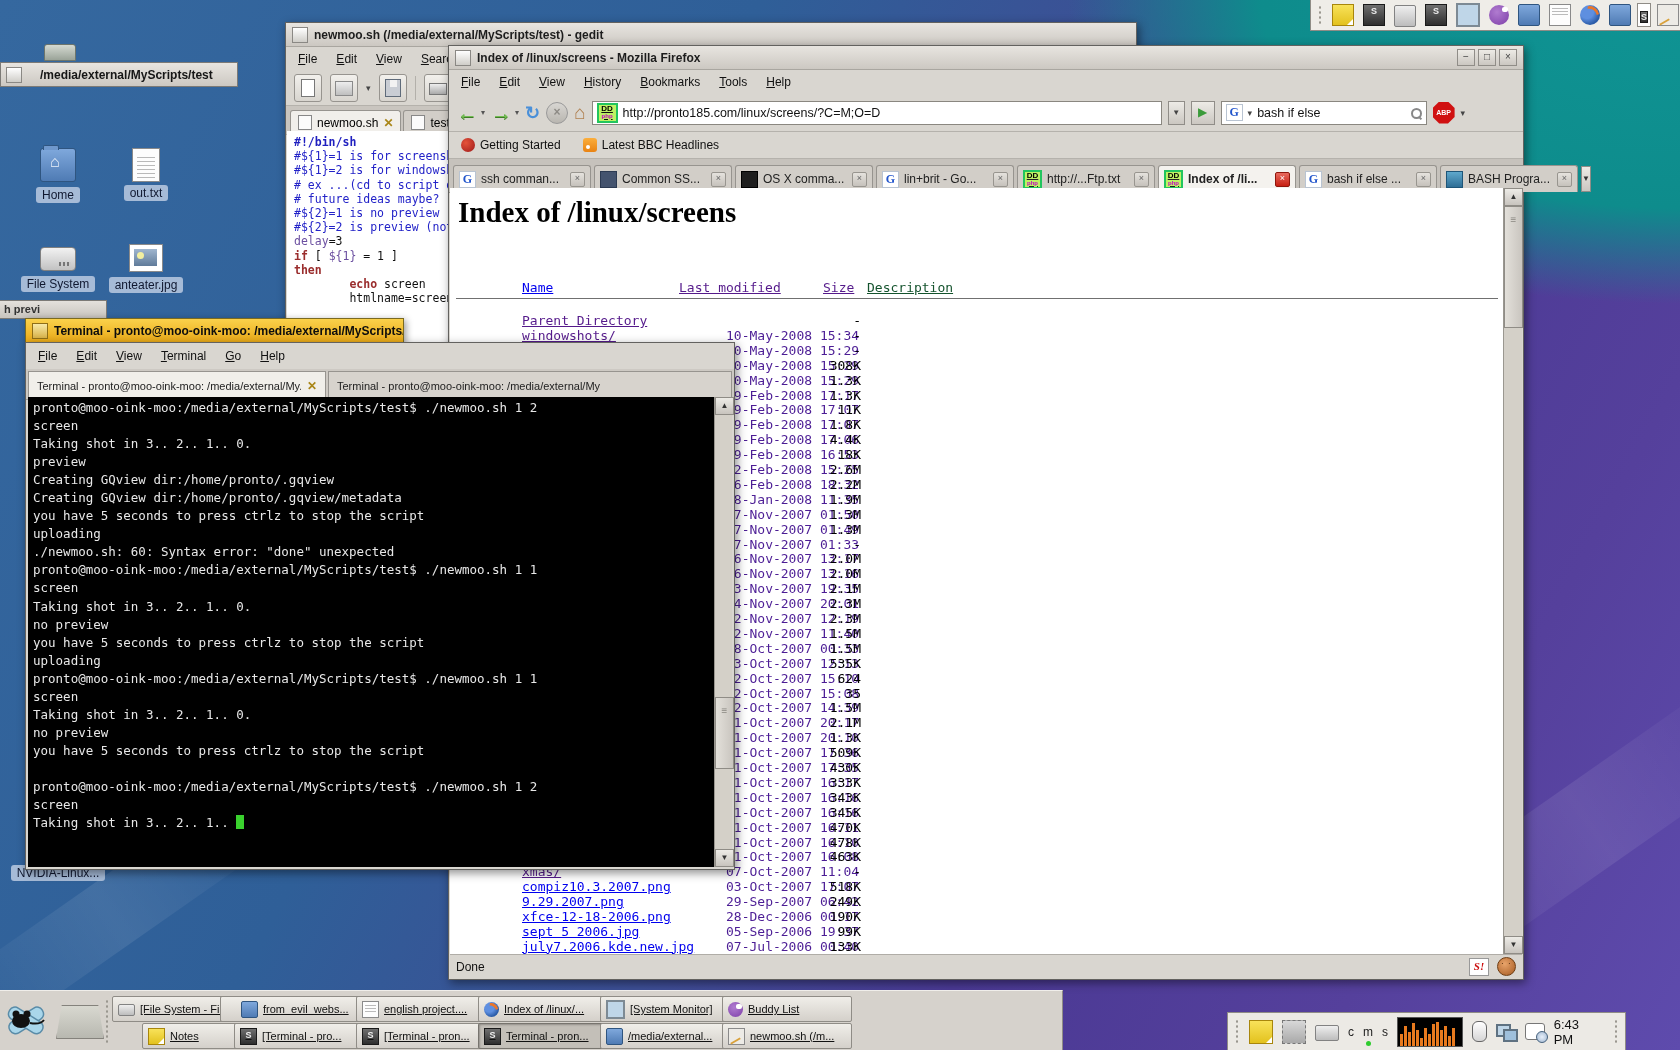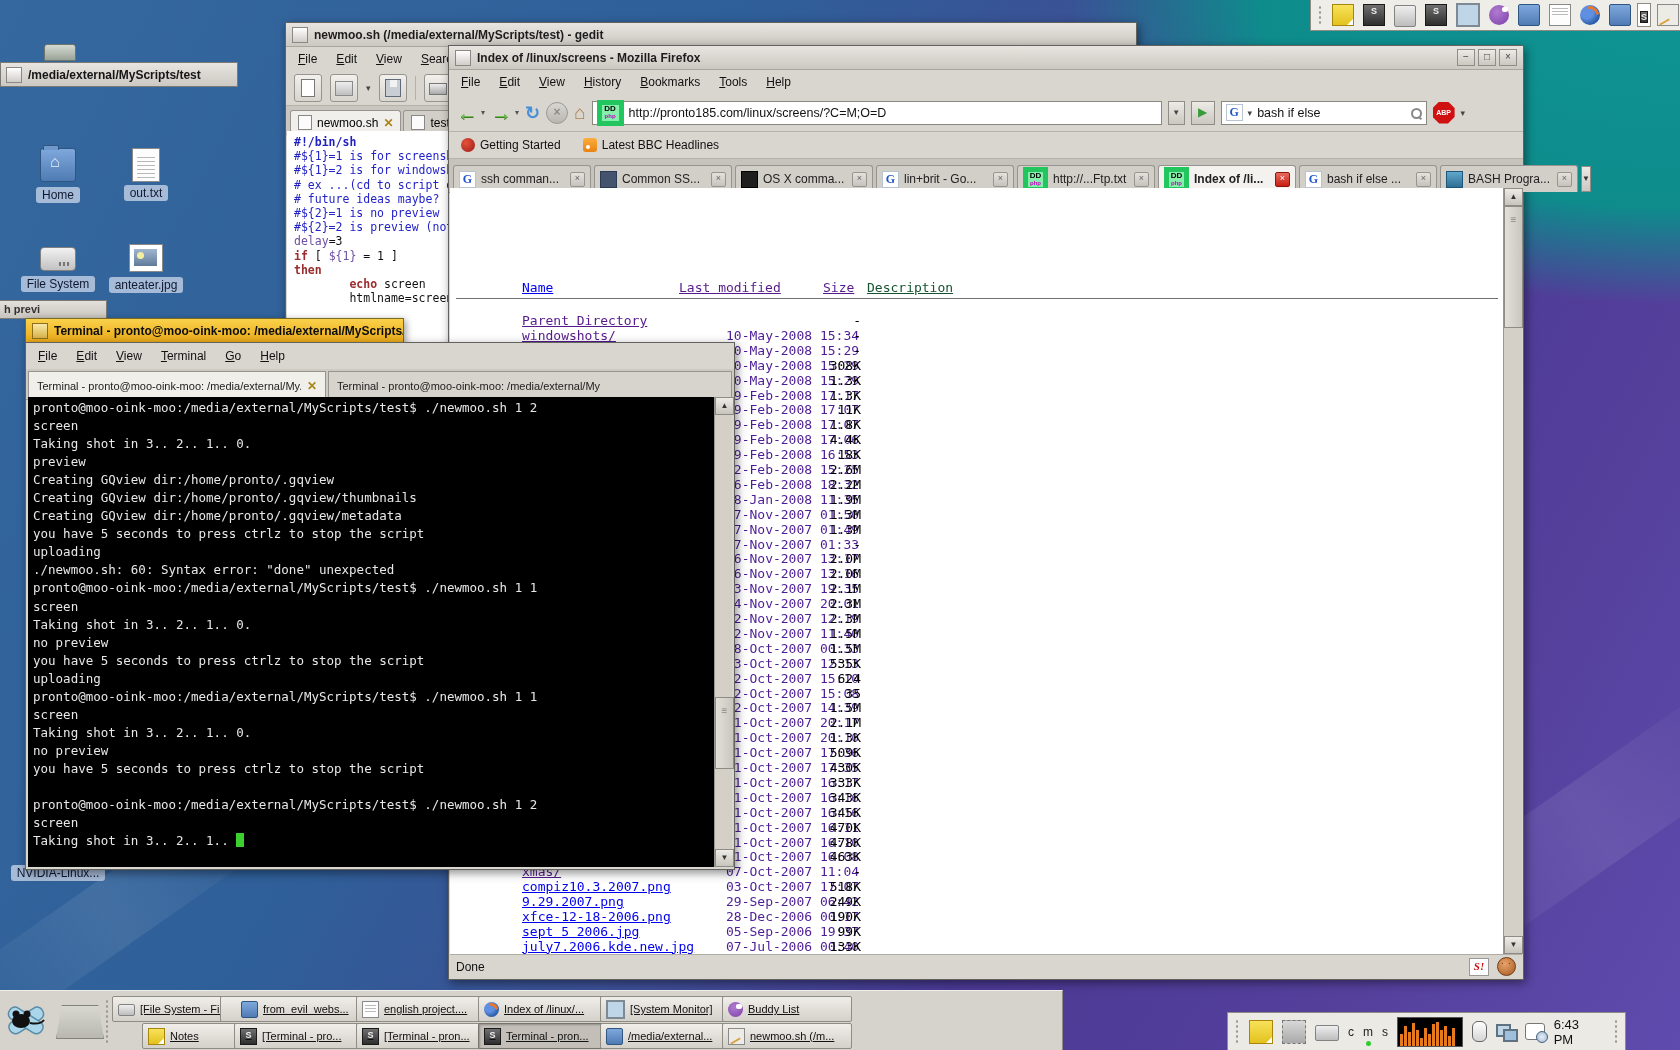--- a/index.html
+++ b/index.html
@@ -66,21 +66,21 @@
   #ffnav{height:37px;display:flex;align-items:center;gap:6px;padding:0 8px;background:#D9D6D0;border-bottom:1px solid #b5b2ac;}
   .navarrow{font-size:21px;font-weight:bold;color:#72BE52;text-shadow:0 1px 0 #3F7A28;line-height:20px;}
   .navsm{font-size:8px;color:#555;margin-left:-3px;}
   .navreload{font-size:18px;font-weight:bold;color:#4A90D9;}
   .navstop{width:20px;height:20px;border-radius:50%;background:linear-gradient(#D8D6D2,#B9B6B0);border:1px solid #999;
            color:#8d8a85;font:bold 12px/18px sans-serif;text-align:center;}
   .navhome{font-size:19px;color:#B08050;}
   .field{background:#FFF;border:1px solid #8A8780;height:22px;display:flex;align-items:center;gap:5px;padding:0 4px;font-size:12.5px;color:#111;}
   #urlfield{width:560px;}
   #searchfield{width:196px;}
-  .ddphp{width:17px;height:16px;background:#86efac;border:5px solid #22c55e;flex:none;text-align:center;}
+  .ddphp{width:17px;height:16px;background:#bef264;border:2px solid #22c55e;flex:none;text-align:center;text-decoration:underline;}
   .ddphp b{display:block;font:bold 8px/8px "Liberation Sans",sans-serif;color:#000;}
   .ddphp i{display:block;font:bold 6px/6px "Liberation Sans",sans-serif;color:#C400C4;font-style:normal;}
   .gfav{width:15px;height:15px;background:#fff;border:1px solid #B9C4D2;flex:none;
         font:bold 12px/14px "Liberation Serif",serif;color:#2255CC;text-align:center;}
   .dropbtn{width:15px;height:22px;background:linear-gradient(#EDEBE6,#CBC7C1);border:1px solid #908D88;font-size:8px;color:#444;text-align:center;line-height:22px;}
   .gobtn{width:22px;height:22px;background:linear-gradient(#EDEBE6,#CBC7C1);border:1px solid #908D88;color:#3A9B3A;font-size:12px;text-align:center;line-height:21px;}
   .mag{width:12px;height:12px;position:relative;margin-left:auto;}
   .mag::before{content:"";position:absolute;left:1px;top:1px;width:7px;height:7px;border:2px solid #888;border-radius:50%;}
   .mag::after{content:"";position:absolute;right:0;bottom:0;width:4px;height:2px;background:#888;transform:rotate(45deg);}
   .abp{width:22px;height:22px;background:#D01111;clip-path:polygon(30% 0,70% 0,100% 30%,100% 70%,70% 100%,30% 100%,0 70%,0 30%);
@@ -132,21 +132,21 @@
   .ttab{font-size:11px;color:#222;display:flex;align-items:center;gap:6px;padding:0 8px;background:#E4E1DC;border:1px solid #97948F;
         border-bottom:none;white-space:nowrap;overflow:hidden;}
   #ttab1{width:280px;background:#F1EFEA;}
   #ttab2{flex:1;background:#D7D3CD;}
   #termscreen{position:absolute;left:2px;right:19px;top:54px;bottom:2px;background:#000;overflow:hidden;
       font:12.5px/18.05px "DejaVu Sans Mono",monospace;color:#E8E8E8;padding:2px 0 0 5px;}
   .tline{white-space:pre;}
   #cursor{display:inline-block;width:8px;height:14px;background:#3AD12E;vertical-align:-2px;}
   
   #shadedwin{left:0;top:62px;width:226px;height:23px;z-index:2;position:absolute;border:1px solid #7c7a76;
-     background:linear-gradient(#E8E5E0,#CCC8C2);display:flex;align-items:center;gap:6px;padding:0 5px;
+     background:linear-gradient(#E8E5E0,#CCC8C2);display:flex;align-items:center;gap:18px;padding:0 5px;
      font-weight:bold;font-size:12px;color:#161616;white-space:nowrap;overflow:hidden;}
   #fragwin{left:0;top:300px;width:98px;height:17px;z-index:2;position:absolute;border:1px solid #7c7a76;border-left:none;
      background:linear-gradient(#E4E1DC,#C8C4BE);font:bold 11px/16px "Liberation Sans",sans-serif;color:#333;
      padding:0 4px;white-space:nowrap;overflow:hidden;}
   
   #taskbar{position:absolute;left:0;top:990px;width:1062px;height:60px;background:#D6D2CC;border-top:1px solid #F0EEEA;
            border-right:1px solid #8f8c86;z-index:9;}
   #xfcebtn{position:absolute;left:3px;top:5px;width:46px;height:50px;}
   #pager{position:absolute;left:56px;top:14px;width:46px;height:32px;background:linear-gradient(#D8D8D0,#B8B8B0);
          border:1px solid #84827C;clip-path:polygon(12% 0,88% 0,100% 100%,0% 100%);}
@@ -374,20 +374,21 @@
         <span class="xbtn">×</span>
       </div>
       <div class="fftab">
         <span class="favbox fav-blue"></span>
         <span class="lbl">BASH Progra...</span>
         <span class="xbtn">×</span>
       </div>
       <span class="tabsdrop">▼</span>
     </div>
   <div id="ffcontent">
+    <div id="ffheading">Index of /linux/screens</div>
     <a class="colhead" style="left:72px;color:#0000EE;">Name</a>
     <a class="colhead" style="left:229px;color:#551A8B;">Last modified</a>
     <a class="colhead" style="left:373px;color:#551A8B;">Size</a>
     <a class="colhead" style="left:417px;color:#14532d;">Description</a>
     <div id="ffrule"></div>
     <div id="ffrows">
         <div class="listrow" style="top: 125px;">
           <a class="fname visited">Parent Directory</a>
           <span class="fdate"></span>
           <span class="fsize">-</span>
@@ -637,21 +638,20 @@
     <div class="ttab" id="ttab2">
       <span style="flex:1;overflow:hidden;">Terminal - pronto@moo-oink-moo: /media/external/My</span>
     </div>
   </div>
   <div id="termscreen">
       <div class="tline">pronto@moo-oink-moo:/media/external/MyScripts/test$ ./newmoo.sh 1 2</div>
       <div class="tline">screen</div>
       <div class="tline">Taking shot in 3.. 2.. 1.. 0.</div>
       <div class="tline">preview</div>
       <div class="tline">Creating GQview dir:/home/pronto/.gqview</div>
-      <div class="tline">Creating GQview dir:/home/pronto/.gqview/thumbnails</div>
       <div class="tline">Creating GQview dir:/home/pronto/.gqview/metadata</div>
       <div class="tline">you have 5 seconds to press ctrlz to stop the script</div>
       <div class="tline">uploading</div>
       <div class="tline">./newmoo.sh: 60: Syntax error: "done" unexpected</div>
       <div class="tline">pronto@moo-oink-moo:/media/external/MyScripts/test$ ./newmoo.sh 1 1</div>
       <div class="tline">screen</div>
       <div class="tline">Taking shot in 3.. 2.. 1.. 0.</div>
       <div class="tline">no preview</div>
       <div class="tline">you have 5 seconds to press ctrlz to stop the script</div>
       <div class="tline">uploading</div>

